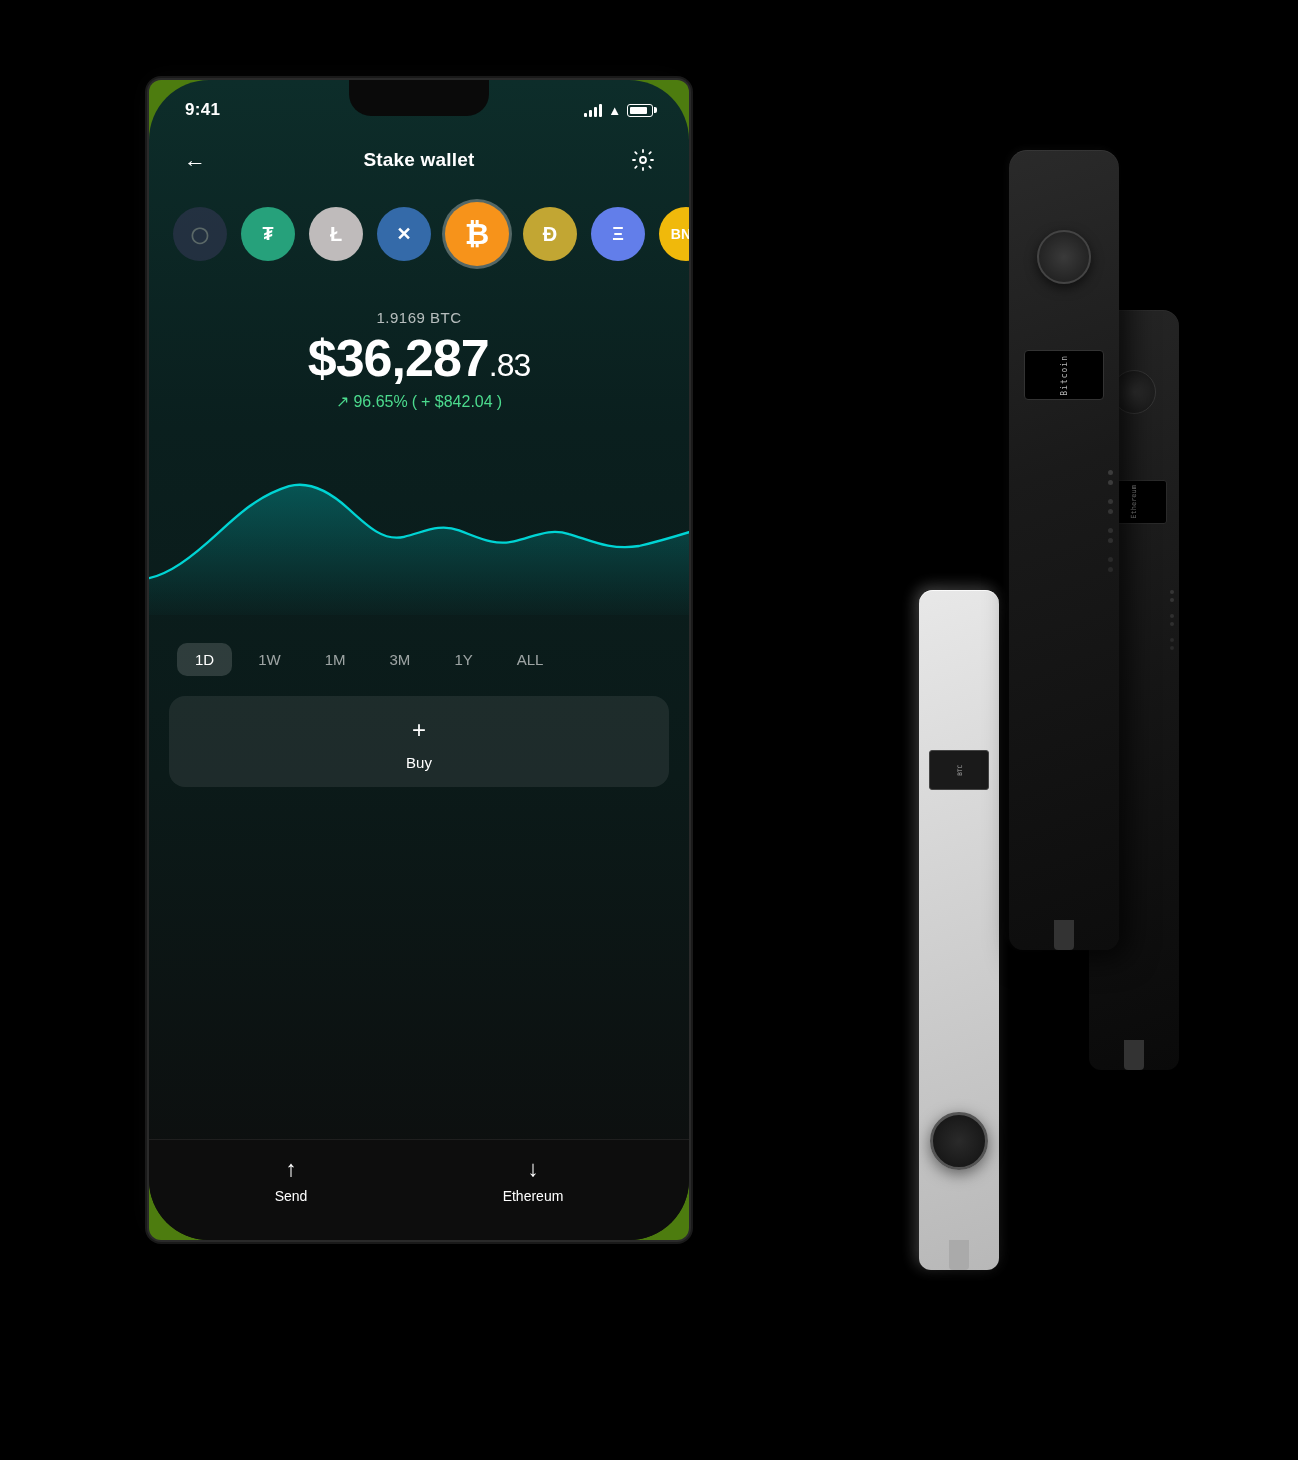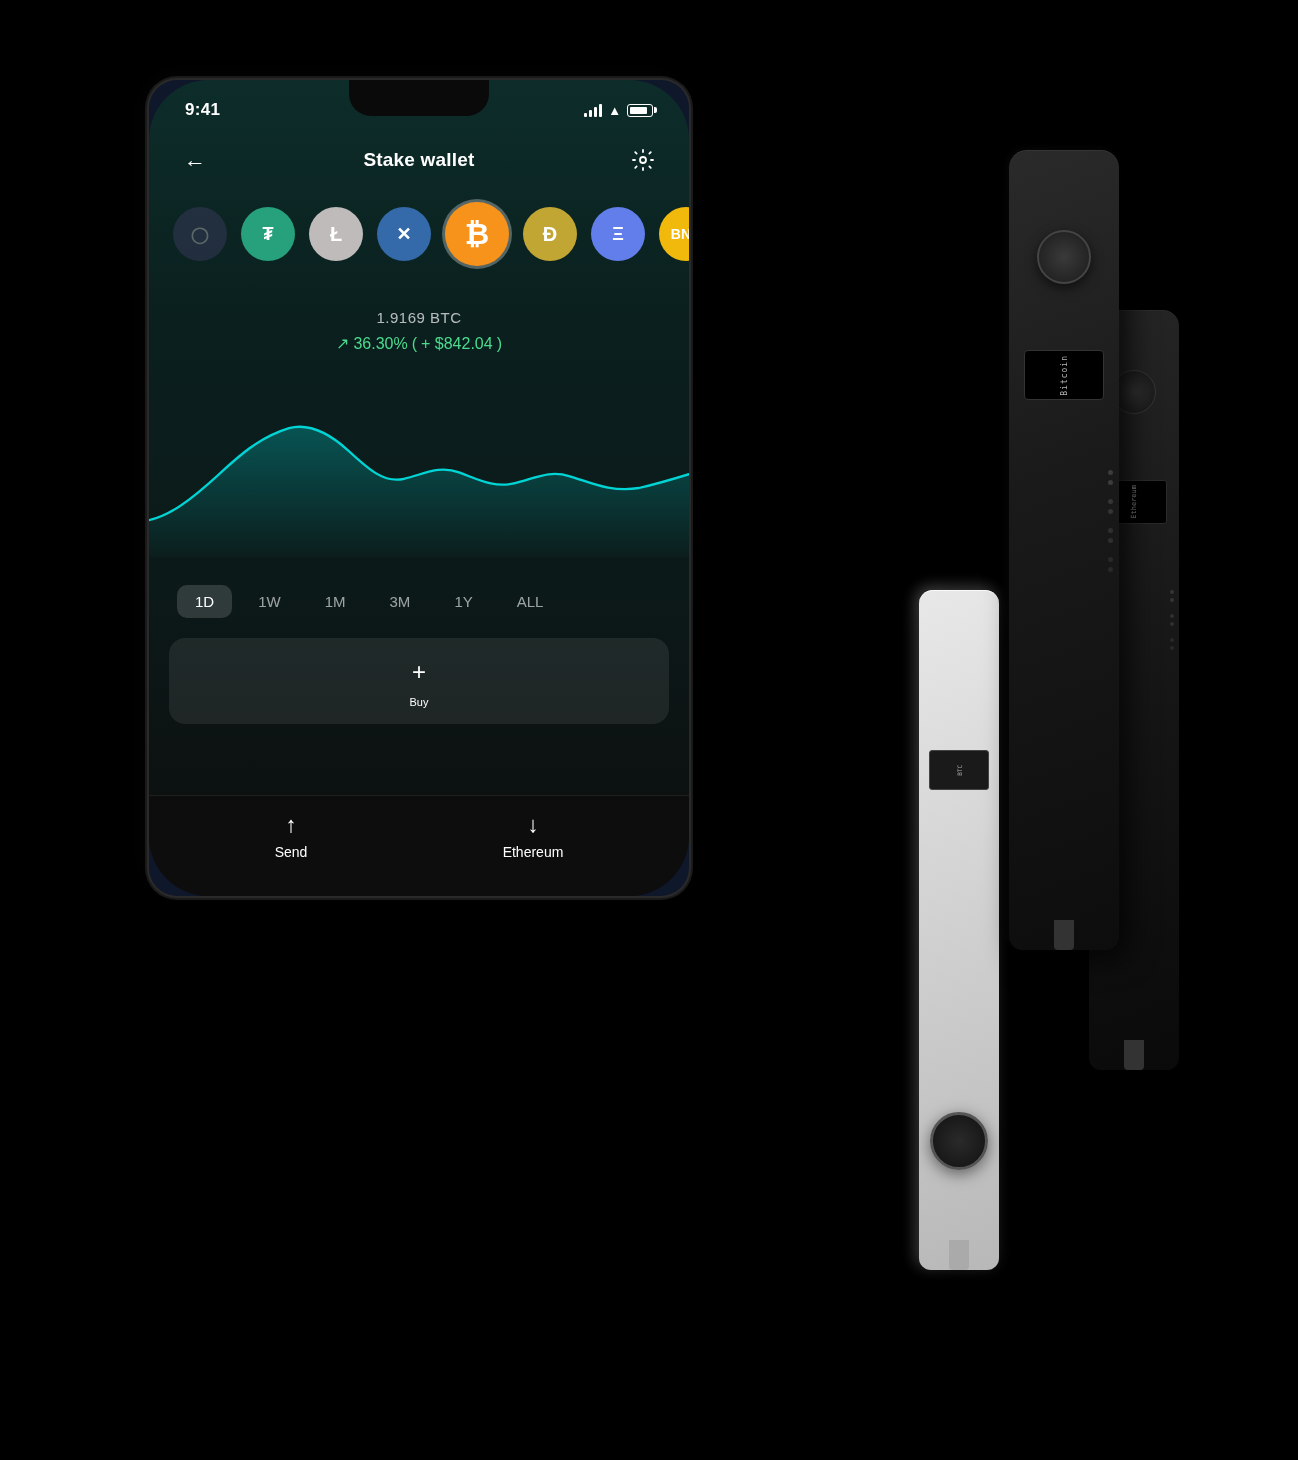--- a/index.html
+++ b/index.html
@@ -23,23 +23,23 @@
       align-items: center;
       justify-content: center;
     }
 
     
     .phone {
       position: absolute;
       left: 50px;
       top: 50px;
       width: 540px;
-      height: 816px;
-      background: #0f172a;
-      border-radius: 28px;
+      height: 1160px;
+      background: #4d7c0f;
+      border-radius: 12px;
       box-shadow:
         0 0 0 2px #2a2a2a,
         0 0 0 4px #1a1a1a,
         20px 30px 80px rgba(0,0,0,0.9),
         -5px -5px 30px rgba(255,255,255,0.03);
       z-index: 10;
       overflow: hidden;
     }
 
     .phone-inner {
@@ -300,21 +300,21 @@
       cursor: pointer;
       border: none;
     }
 
     .action-icon {
       font-size: 24px;
       color: #fff;
     }
 
     .action-label {
-      font-size: 11px;
+      font-size: 15px;
       font-weight: 500;
       color: #fff;
     }
 
     
     .bottom-bar {
       position: absolute;
       bottom: 0;
       left: 0;
       right: 0;
@@ -564,23 +564,26 @@
           <span style="color:#fff;font-size:18px;">Ξ</span>
         </div>
         <div class="coin coin-bnb">
           <span style="color:#fff;font-size:14px;font-weight:700;">BNB</span>
         </div>
 
       </div>
 
       <div class="price-area">
         <div class="btc-amount">1.9169 BTC</div>
+        <div class="usd-price">
+          <span>$36,287</span><span class="usd-cents">.83</span>
+        </div>
         <div class="price-change">
           <span style="color:#4cdb8e;">↗</span>
-          <span>36.30%</span>
+          <span>96.65%</span>
           <span>(</span>
           <span>+ $842.04</span>
           <span>)</span>
         </div>
       </div>
 
       <div class="chart-area">
         <svg class="chart-svg" viewBox="0 0 540 200" preserveAspectRatio="none">
           <defs>
             <linearGradient id="chartGrad" x1="0" y1="0" x2="0" y2="1">

